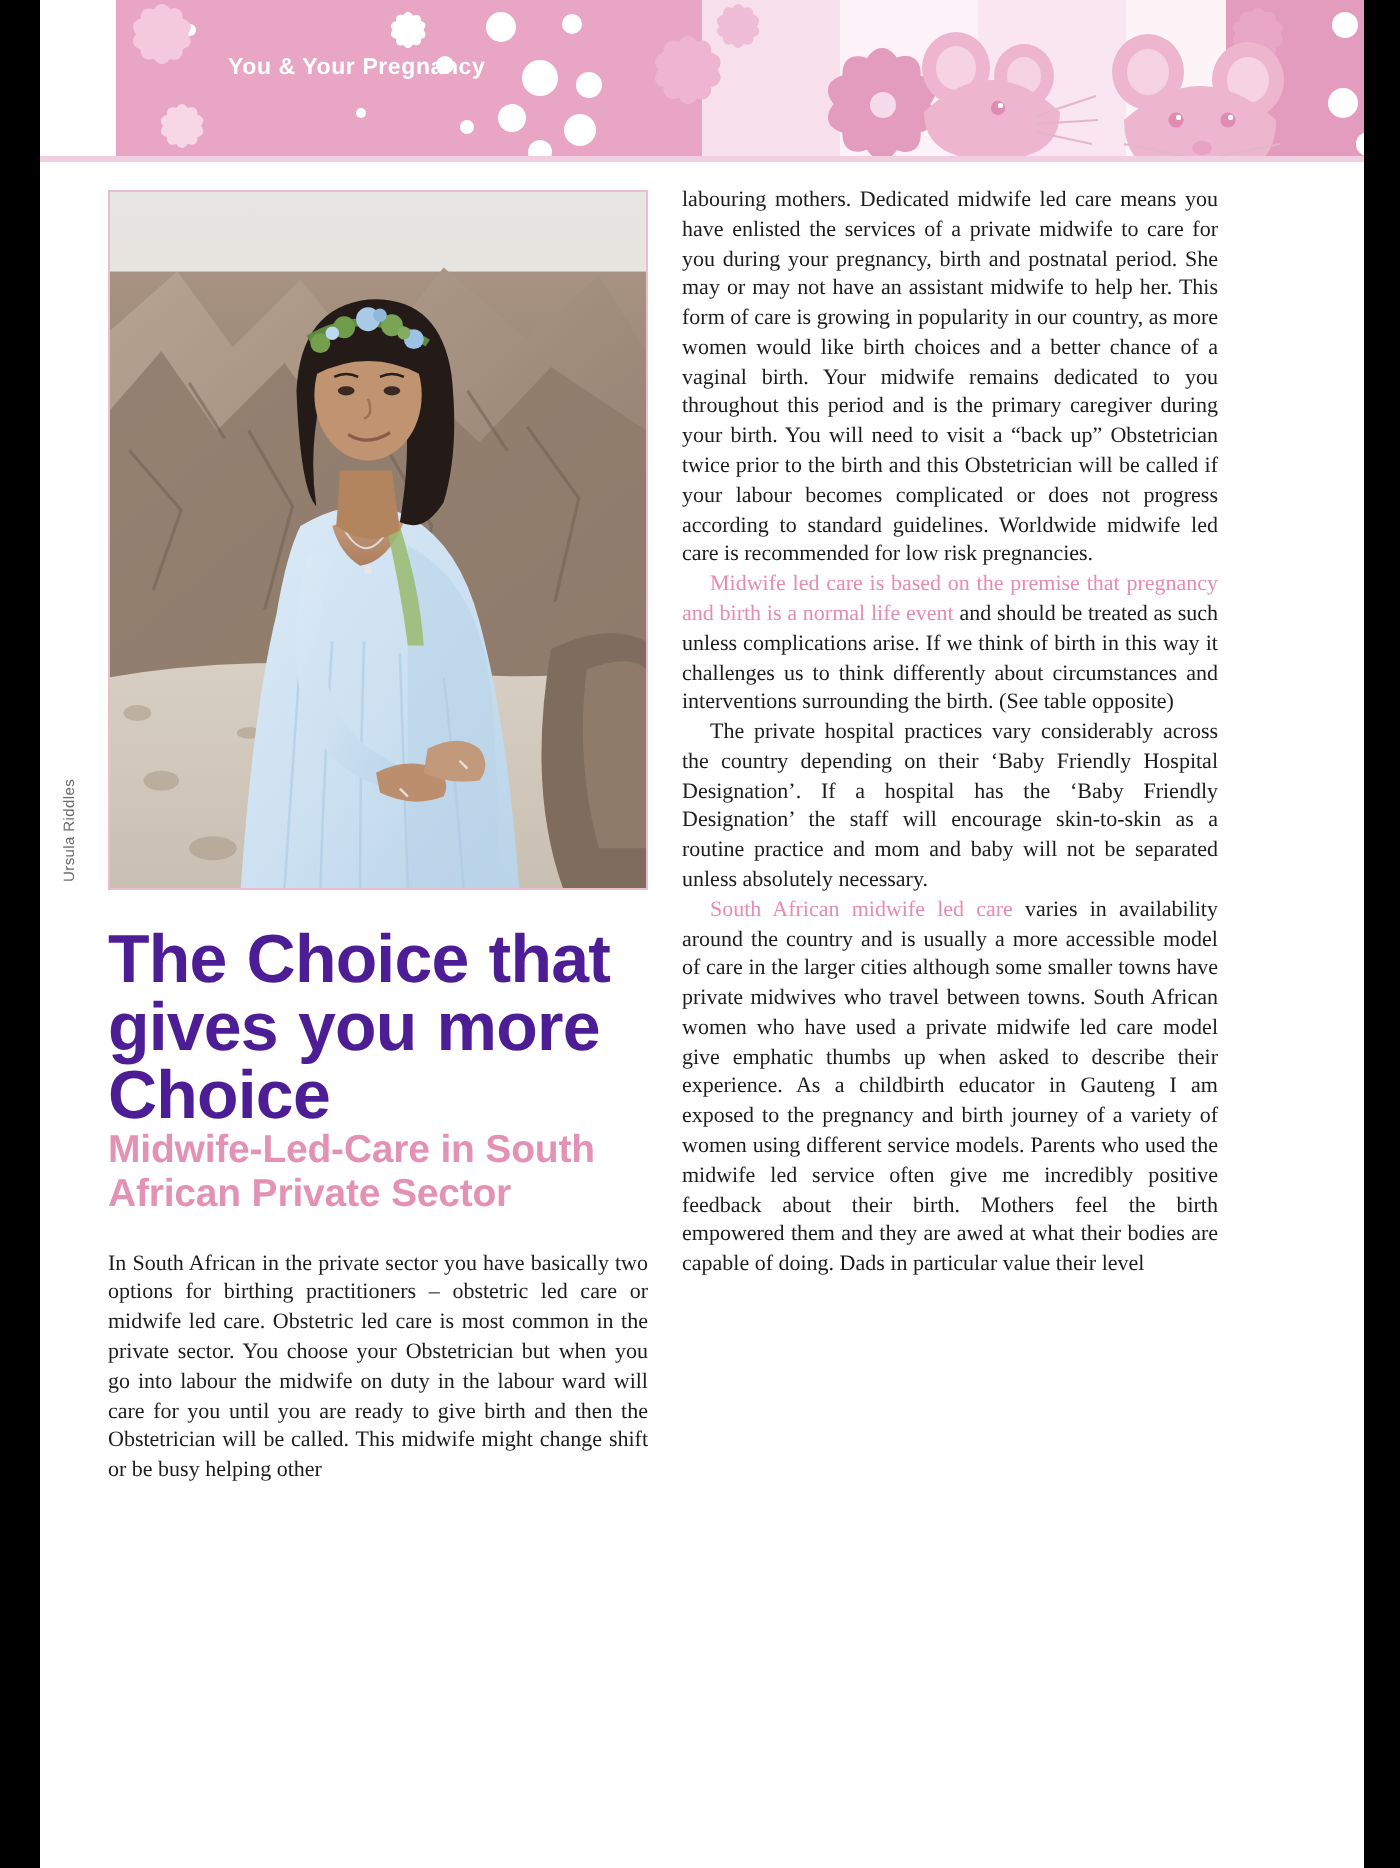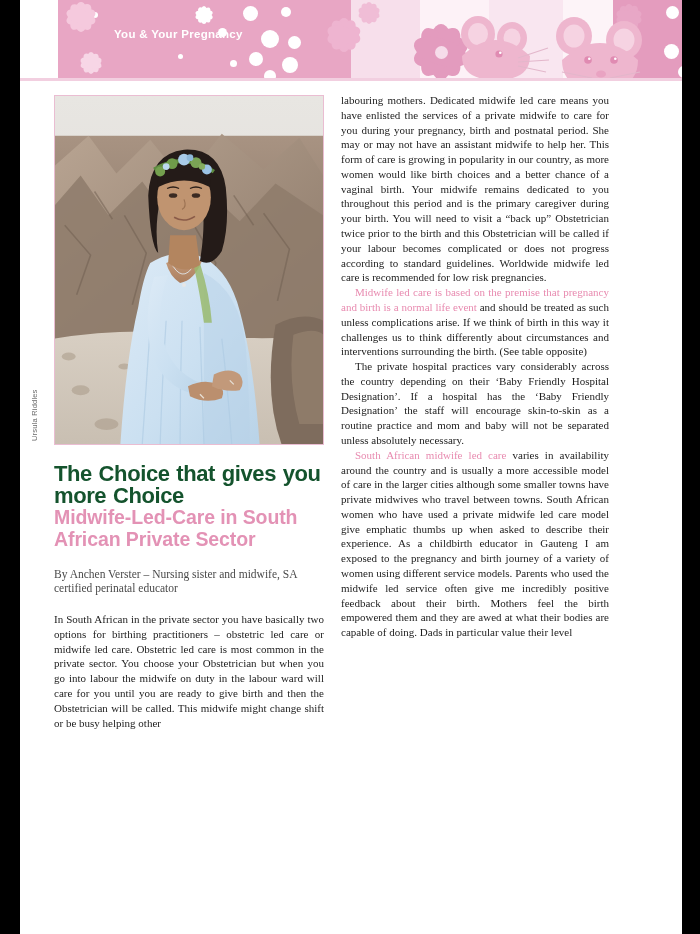--- a/index.html
+++ b/index.html
@@ -79,22 +79,22 @@
     font-family:"Liberation Sans", sans-serif;
     font-size:7.5px; color:#6b6b6b; letter-spacing:.2px;
     white-space:nowrap;
   }
 
   
   .headline {
     margin-top:18px;
     font-family:"Liberation Sans", sans-serif;
     font-weight:700;
-    font-size:22px; line-height:1.0;
-    color:#14532d;
+    font-size:34px; line-height:1.0;
+    color:#4c1d95;
     letter-spacing:-0.4px;
     word-spacing:1px;
   }
   .subhead {
     font-family:"Liberation Sans", sans-serif;
     font-weight:700;
     font-size:19.5px; line-height:1.12;
     color:#e392b5;
     letter-spacing:-0.1px;
   }
@@ -372,21 +372,20 @@
             <circle cx="136" cy="62" r="3.4" fill="#8fb8d9"></circle>
             <circle cx="148" cy="71" r="3.2" fill="#86ad5f"></circle>
           </g>
         </svg>
       </div>
       <div class="credit">Ursula Riddles</div>
     </div>
 
     <h1 class="headline">The Choice that gives you more Choice</h1>
     <h2 class="subhead">Midwife-Led-Care in South African Private Sector</h2>
-    <div class="byline">By Anchen Verster – Nursing sister and midwife, SA certified perinatal educator</div>
 
     <div class="body-text">
       <p>In South African in the private sector you have basically two options for birthing practitioners – obstetric led care or midwife led care. Obstetric led care is most common in the private sector. You choose your Obstetrician but when you go into labour the midwife on duty in the labour ward will care for you until you are ready to give birth and then the Obstetrician will be called. This midwife might change shift or be busy helping other</p>
     </div>
   </div>
 
   <div class="col-right body-text">
     <p>labouring mothers. Dedicated midwife led care means you have enlisted the services of a private midwife to care for you during your pregnancy, birth and postnatal period. She may or may not have an assistant midwife to help her. This form of care is growing in popularity in our country, as more women would like birth choices and a better chance of a vaginal birth. Your midwife remains dedicated to you throughout this period and is the primary caregiver during your birth. You will need to visit a “back up” Obstetrician twice prior to the birth and this Obstetrician will be called if your labour becomes complicated or does not progress according to standard guidelines. Worldwide midwife led care is recommended for low risk pregnancies.</p>
     <p><span class="hl">Midwife led care is based on the premise that pregnancy and birth is a normal life event</span><span> and should be treated as such unless complications arise. If we think of birth in this way it challenges us to think differently about circumstances and interventions surrounding the birth. (See table opposite)</span></p>
     <p>The private hospital practices vary considerably across the country depending on their ‘Baby Friendly Hospital Designation’. If a hospital has the ‘Baby Friendly Designation’ the staff will encourage skin-to-skin as a routine practice and mom and baby will not be separated unless absolutely necessary.</p>

